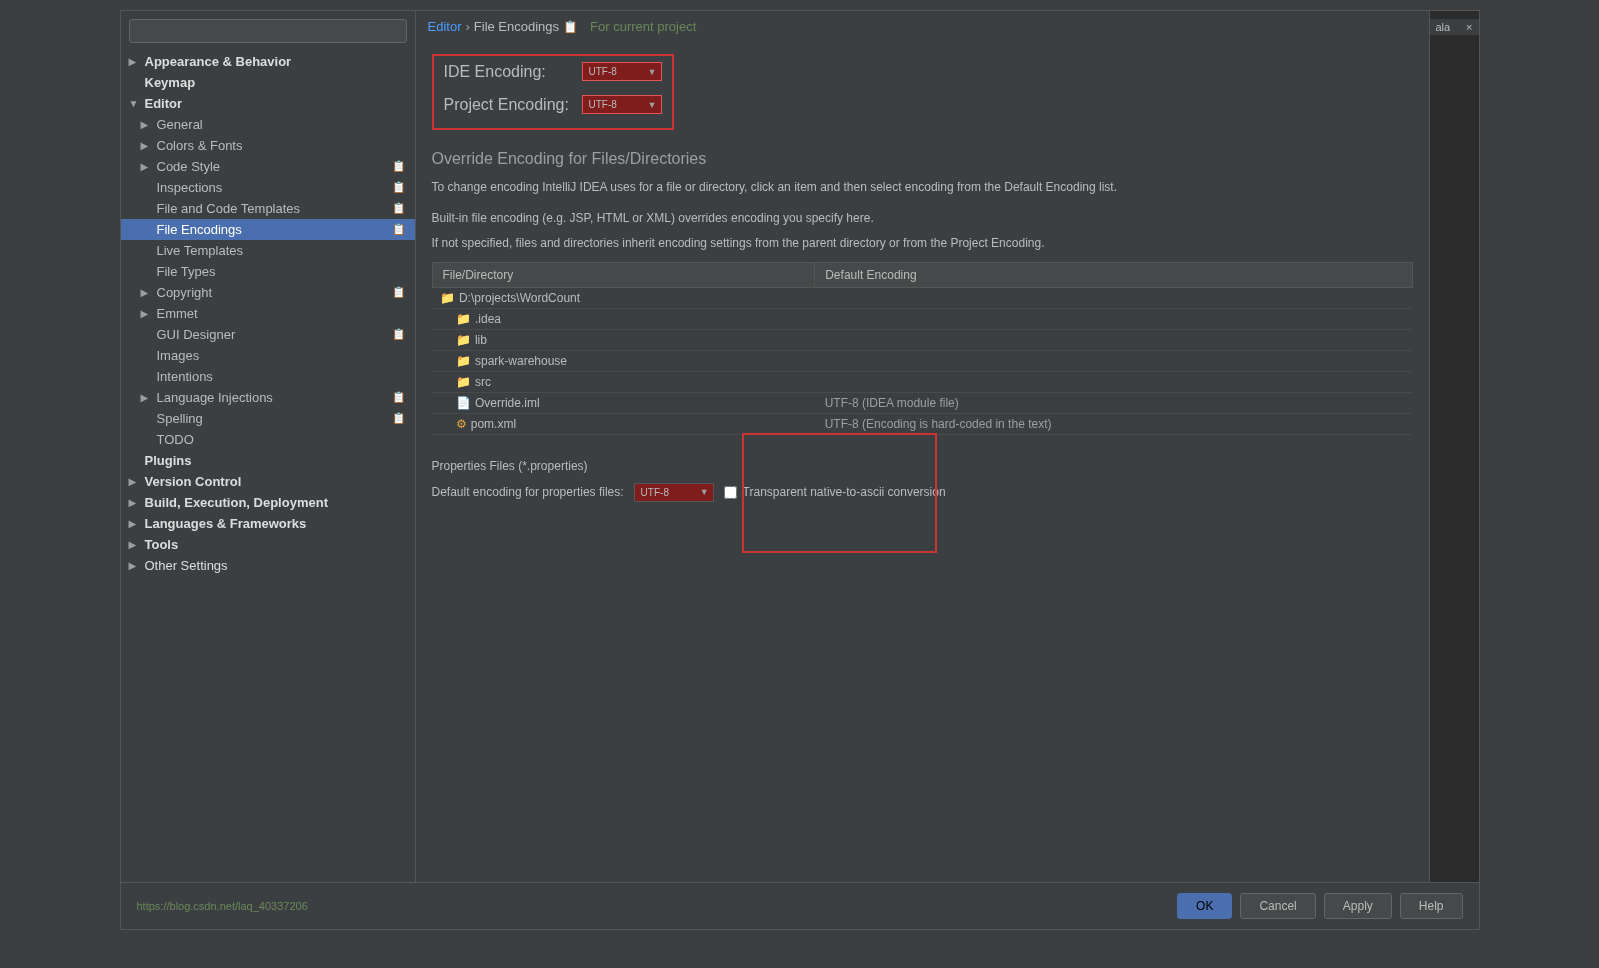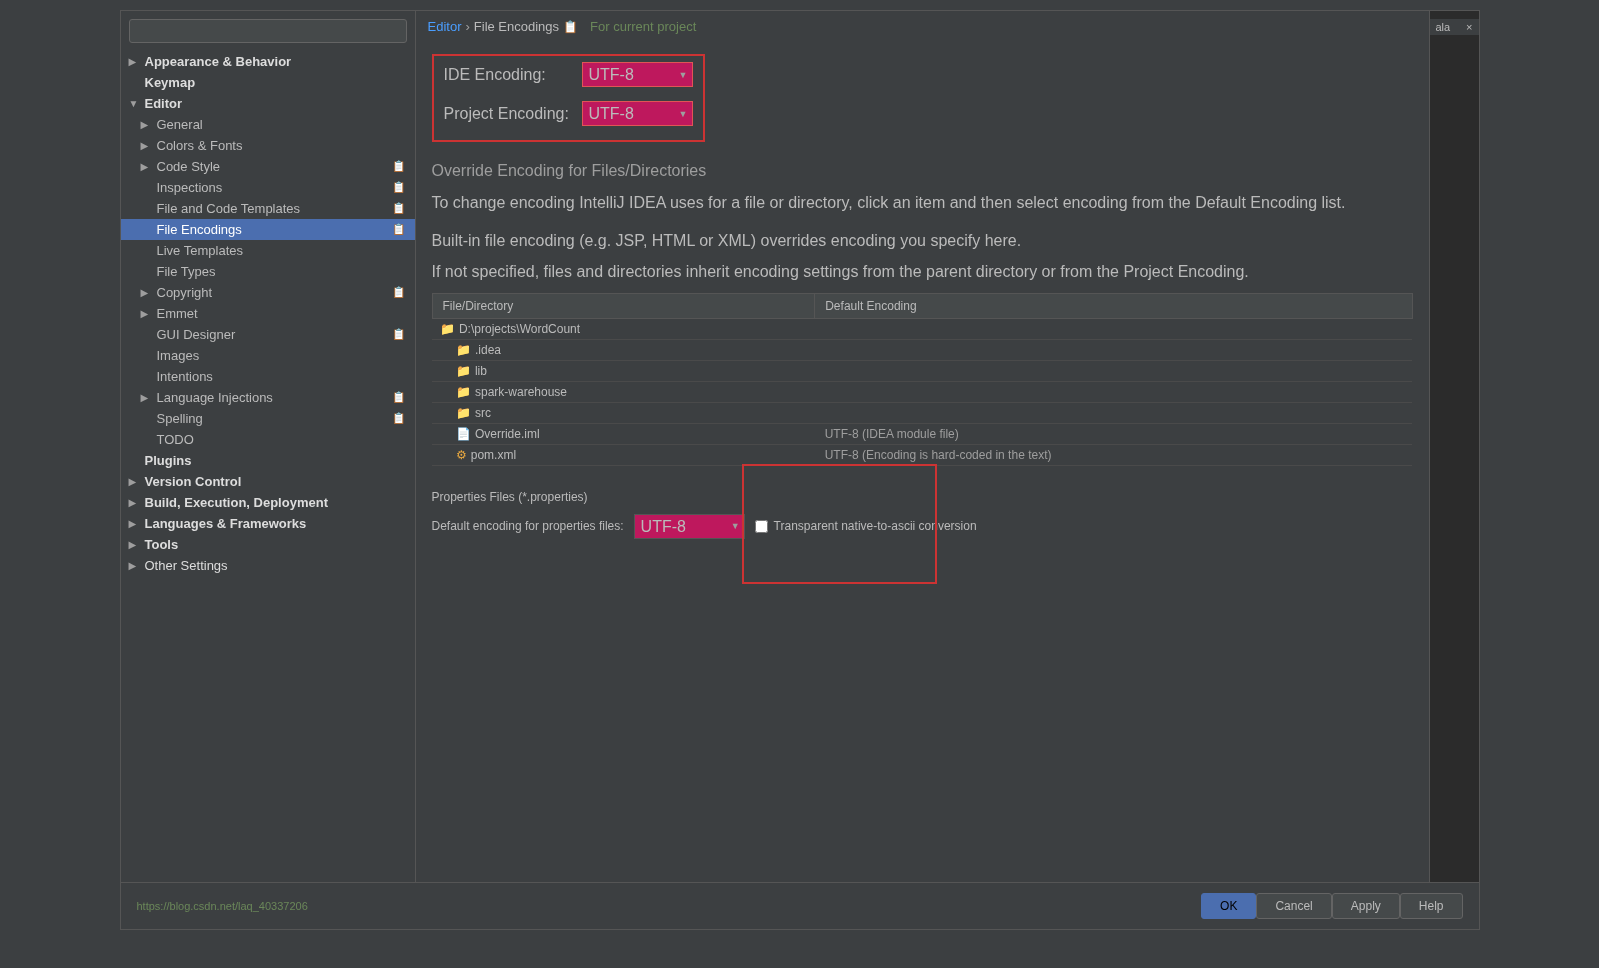--- a/index.html
+++ b/index.html
@@ -123,25 +123,25 @@
       font-size: 16px;
       min-width: 130px;
     }
 
     .select-wrapper {
       position: relative;
       display: inline-block;
       border: 1px solid #e05555;
     }
     .select-wrapper select {
-      background: #be185d;
+      background: #7f1d1d;
       border: none;
       color: #bbbbbb;
       padding: 3px 20px 3px 6px;
-      font-size: 16px;
+      font-size: 10px;
       cursor: pointer;
       appearance: none;
       -webkit-appearance: none;
       outline: none;
     }
     .select-wrapper::after {
       content: '▼';
       position: absolute;
       right: 4px;
       top: 50%;
@@ -161,21 +161,21 @@
     }
 
     .divider-text {
       color: #9e9e9e;
       font-size: 16px;
       margin: 8px 0 10px 0;
     }
 
     .info-text {
       color: #bbbbbb;
-      font-size: 16px;
+      font-size: 12px;
       line-height: 1.6;
       margin-bottom: 6px;
     }
 
     
     .file-table {
       width: 100%;
       border-collapse: collapse;
       margin-top: 8px;
     }
@@ -229,20 +229,21 @@
     }
 
     
     .dialog-footer {
       display: flex;
       justify-content: flex-end;
       align-items: center;
       padding: 10px 16px;
       background: #3c3f41;
       border-top: 1px solid #555;
+      gap: 8px;
     }
 
     .btn {
       padding: 5px 18px;
       border-radius: 3px;
       border: 1px solid #646464;
       cursor: pointer;
       font-size: 12px;
     }
     .btn-default {

